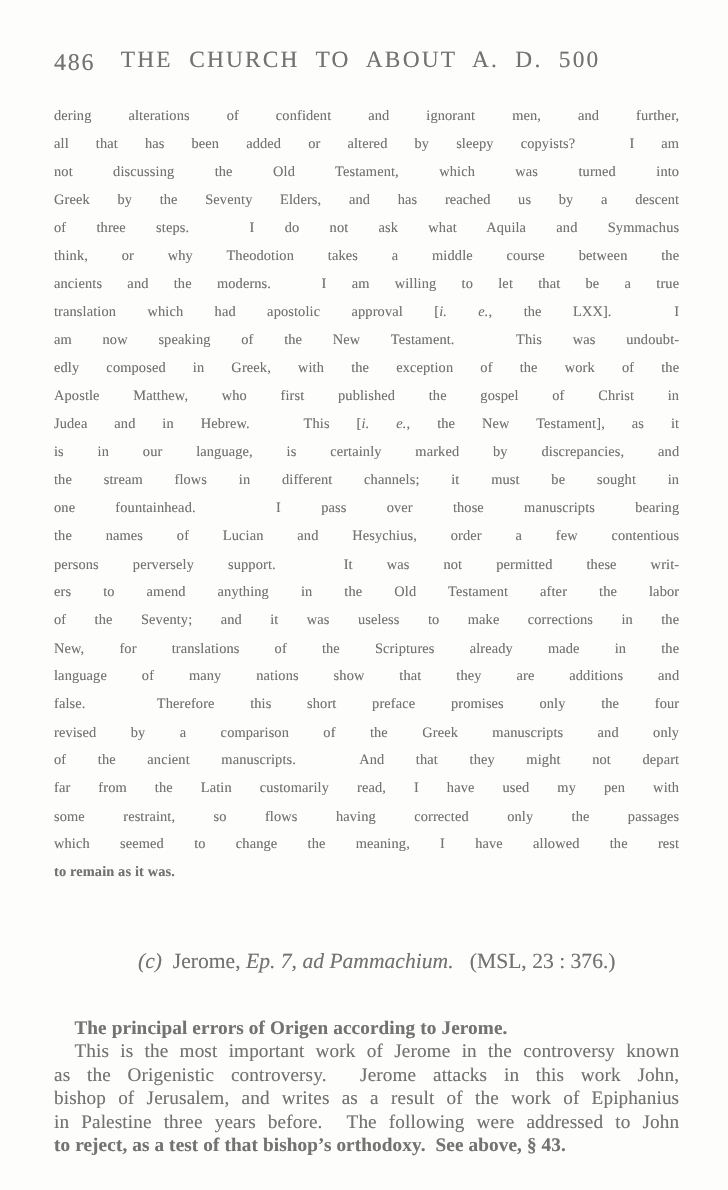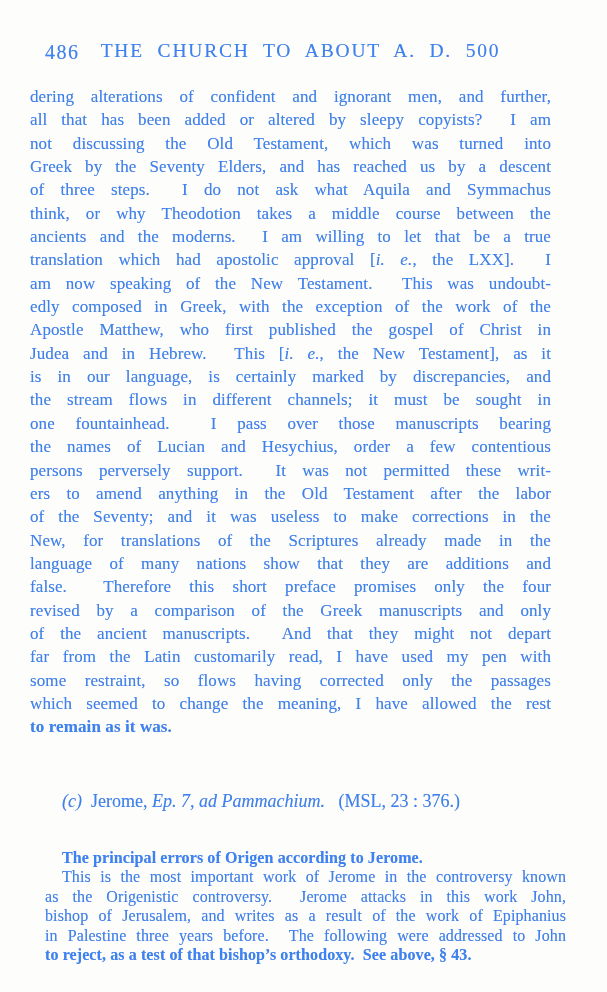--- a/index.html
+++ b/index.html
@@ -5,43 +5,43 @@
   html, body { margin: 0; padding: 0; }
   body {
     width: 607px; height: 992px;
     background: #f4f4f4;
     font-family: "Liberation Serif", "DejaVu Serif", serif;
   }
   .page {
     position: relative;
     width: 607px; height: 992px;
     background: #fdfdfc;
-    color: #3b82f6;
+    color: #737373;
     overflow: hidden;
   }
   .running-head {
     position: absolute; top: 40px; left: 45px; width: 521px; height: 26px;
   }
   .page-num {
     position: absolute; left: 0; top: 1px;
     font-size: 20px; letter-spacing: 1.5px;
   }
   .head-title {
     position: absolute; left: 0; right: 10px; top: 0;
     text-align: center;
     font-size: 19.5px; letter-spacing: 1.8px; word-spacing: 7px;
     white-space: nowrap;
   }
   .body-text {
-    position: absolute; top: 85px; left: 30px; width: 521px;
-    font-size: 17px; line-height: 23.35px; letter-spacing: 0.1px;
+    position: absolute; top: 85px; left: 45px; width: 521px;
+    font-size: 12px; line-height: 23.35px; letter-spacing: 0.1px;
   }
   .citation {
     position: absolute; top: 789px; left: 45px; width: 521px;
-    font-size: 18px; line-height: 24px;
+    font-size: 18px; line-height: 24px; text-align: center;
   }
   .notes {
     position: absolute; top: 848px; left: 45px; width: 521px;
     font-size: 16px; line-height: 19.4px; letter-spacing: 0.1px;
   }
   .para { margin: 0; }
   .tline { min-height: 1em; }
   .justify .para .tline { text-align: justify; text-align-last: justify; }
   .justify .para .tline:last-child { text-align-last: left; font-weight: bold; }
   .indent-first .para .tline:first-child { text-indent: 17px; }

